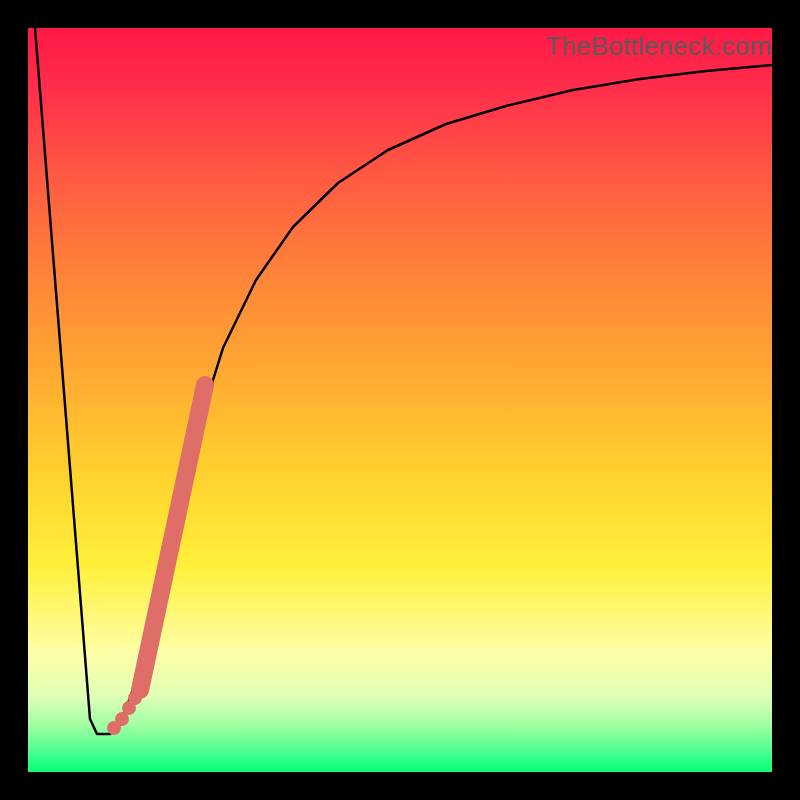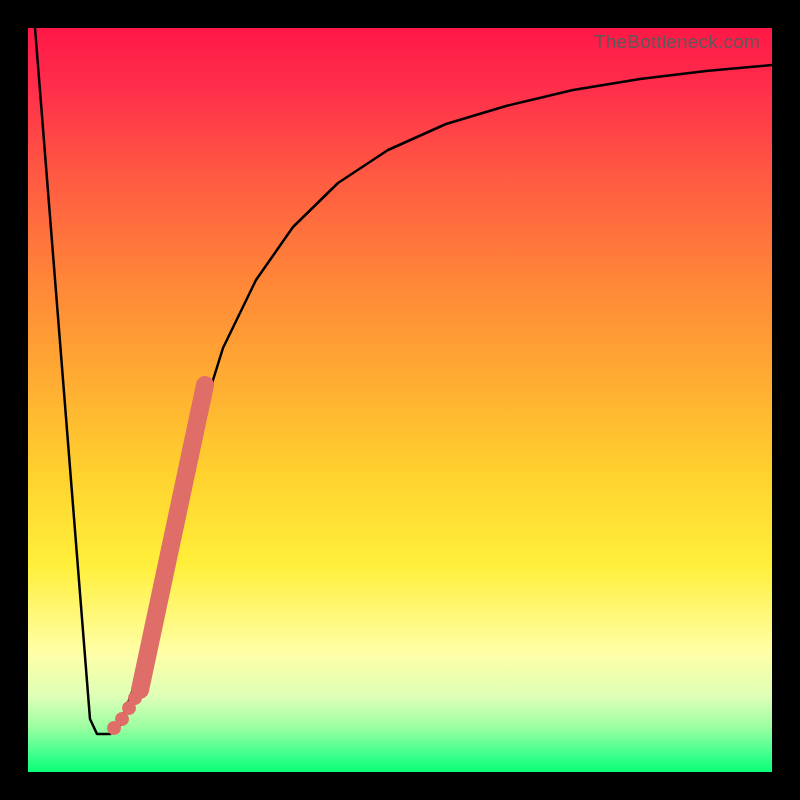--- a/index.html
+++ b/index.html
@@ -38,23 +38,23 @@
       #ffffa7 84%,
       #dcffb6 90%,
       #9cffa2 94%,
       #37ff8c 98%,
       #0aff75 100%
     );
   }
   .watermark {
     position: absolute;
     top: 3px;
-    right: 12px;
+    right: 0;
     color: #5a5a5a;
-    font-size: 19px;
+    font-size: 26px;
     font-weight: 400;
     letter-spacing: 0.2px;
     user-select: none;
   }
   svg.curve {
     position: absolute;
     left: 0;
     top: 0;
     width: 744px;
     height: 744px;

